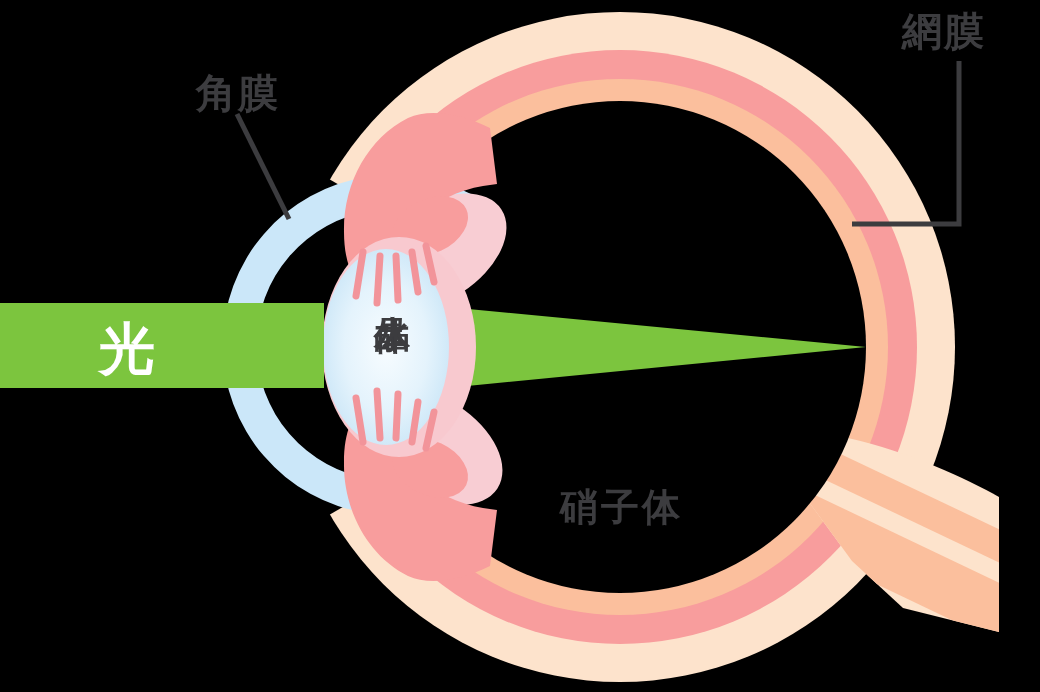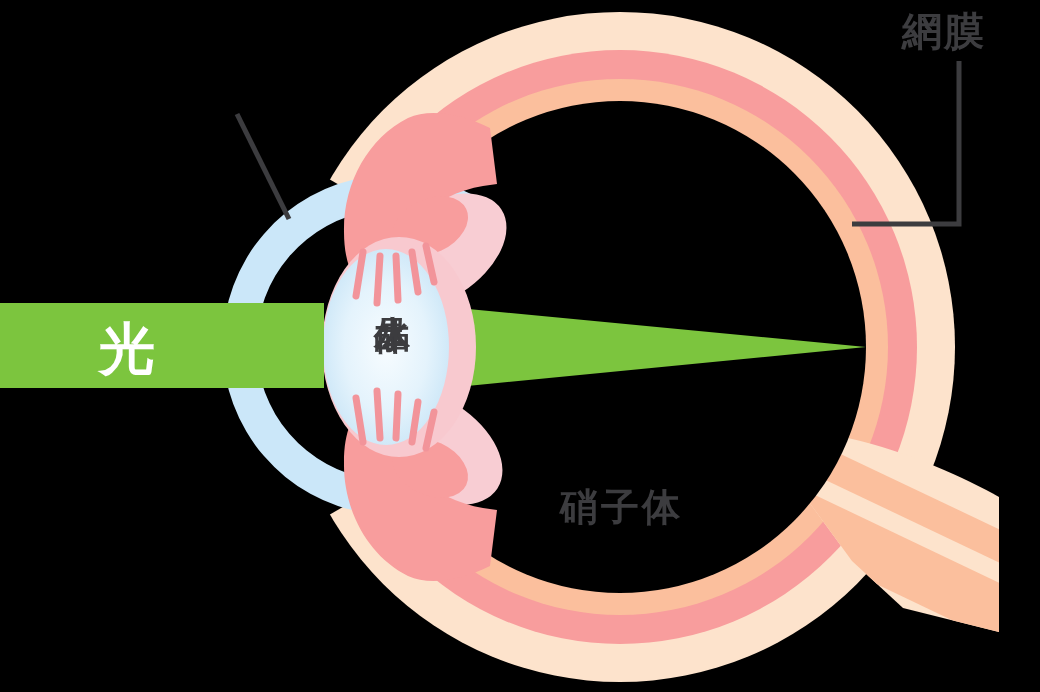--- a/index.html
+++ b/index.html
@@ -89,16 +89,17 @@
       <line x1="426" y1="448" x2="434" y2="412"></line>
     </g>
 
     <rect x="0" y="303" width="324" height="85" fill="#7cc53e"></rect>
 
     <line x1="237" y1="114" x2="289" y2="219" stroke="#3c3c3f" stroke-width="5"></line>
     <polyline points="959,61 959,224 852,224" fill="none" stroke="#3c3c3f" stroke-width="5"></polyline>
   </svg>
 
   <div class="lbl lbl-light">光</div>
+  <div class="lbl lbl-cornea">角膜</div>
   <div class="lbl lbl-lens">水晶体</div>
   <div class="lbl lbl-retina">網膜</div>
   <div class="lbl lbl-vitreous">硝子体</div>
 </div>
 
 </body></html>

